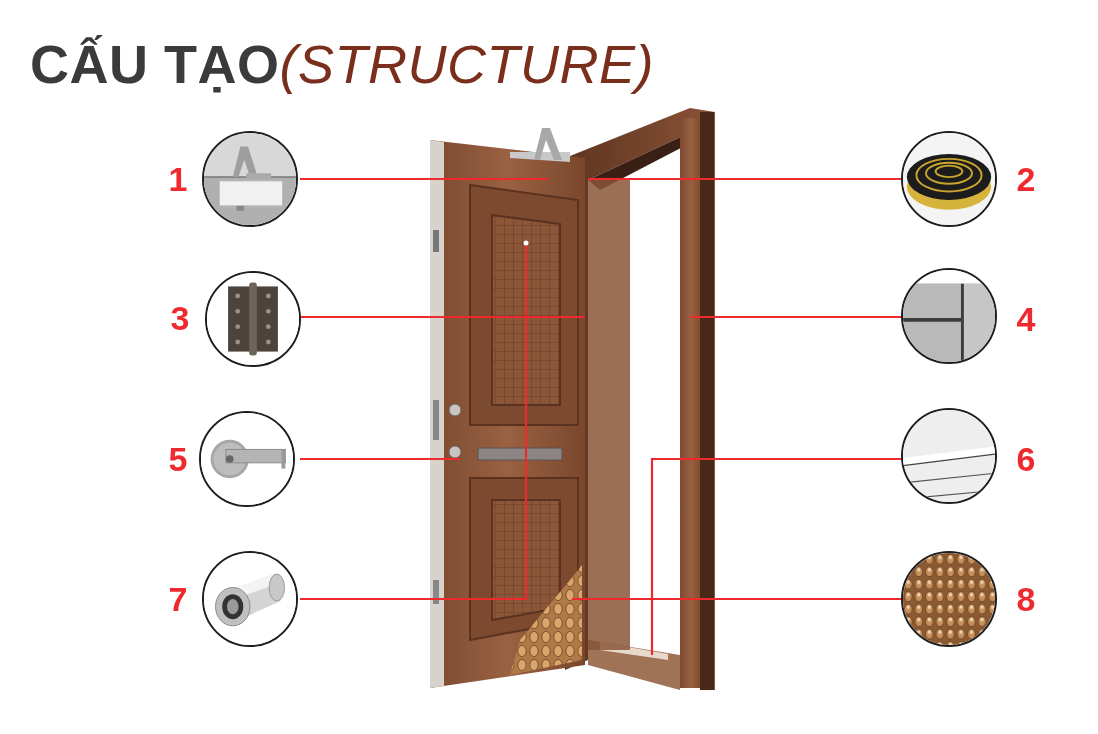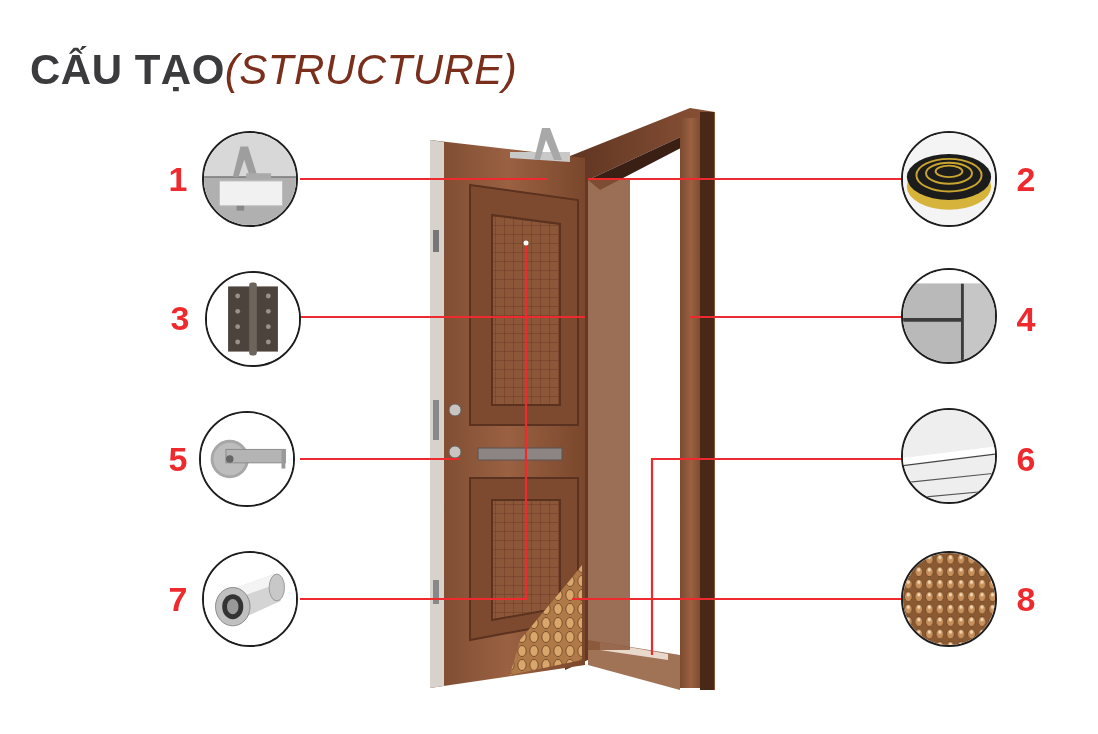--- a/index.html
+++ b/index.html
@@ -1,19 +1,19 @@
 <!DOCTYPE html>
 <html><head>
 <meta charset="utf-8">
 <style>
   * { box-sizing: border-box; margin: 0; padding: 0; }
   html, body { width: 1098px; height: 734px; background: #ffffff; overflow: hidden; }
   body { position: relative; font-family: "Liberation Sans", "DejaVu Sans", sans-serif; }
 
-  .title { position: absolute; left: 30px; top: 44px; font-size: 42px; line-height: 52px; white-space: nowrap; letter-spacing: 0.5px; }
+  .title { position: absolute; left: 30px; top: 38px; font-size: 54px; line-height: 52px; white-space: nowrap; letter-spacing: 0.5px; }
   .title .vn { font-weight: 700; color: #3b3b3e; }
   .title .en { font-style: italic; font-weight: 400; color: #7a2e1c; }
 
   .num { position: absolute; font-size: 34px; font-weight: 700; color: #ee2a2e; width: 40px; text-align: center; line-height: 40px; }
 
   .bubble { position: absolute; width: 96px; height: 96px; border-radius: 50%; border: 2px solid #1e1e1e; overflow: hidden; background: #fff; }
   .bubble svg { width: 100%; height: 100%; display: block; }
 
   .door-art { position: absolute; left: 0; top: 0; width: 1098px; height: 734px; pointer-events: none; }
 </style>

